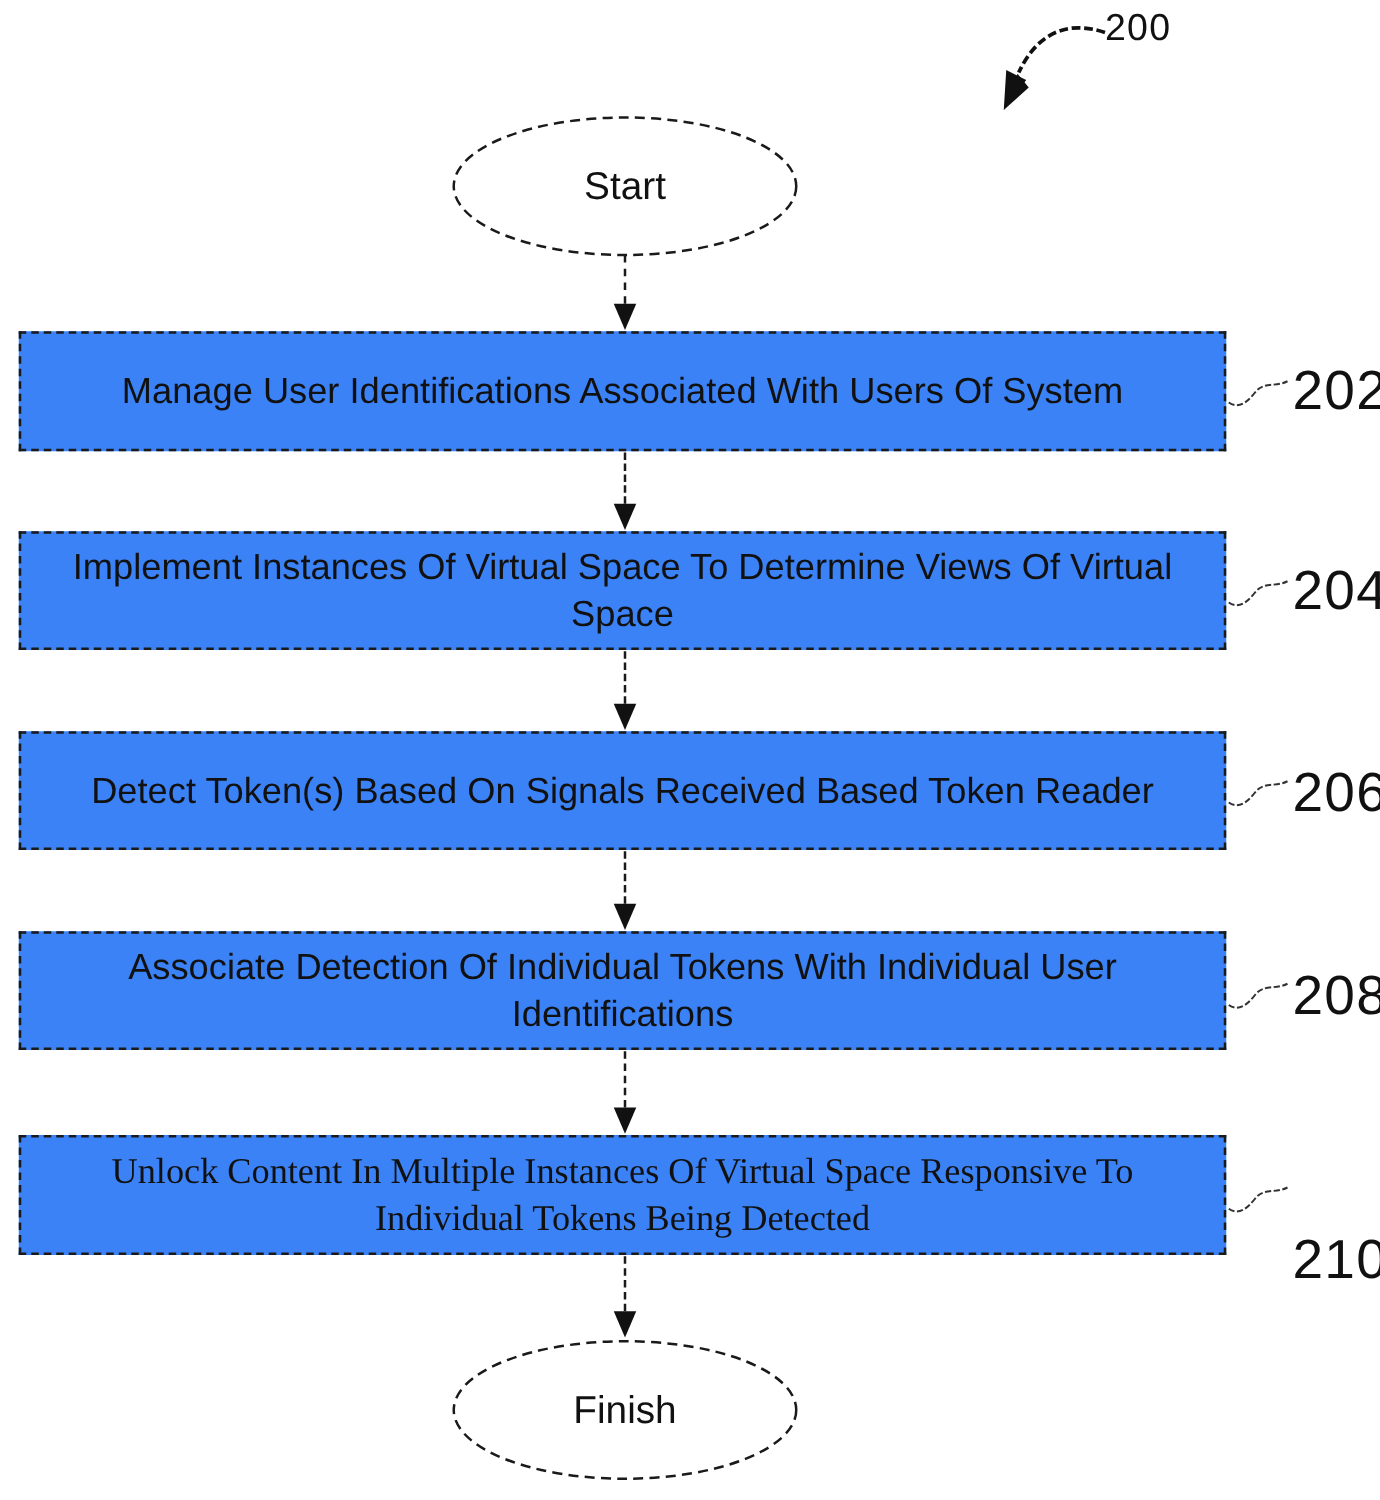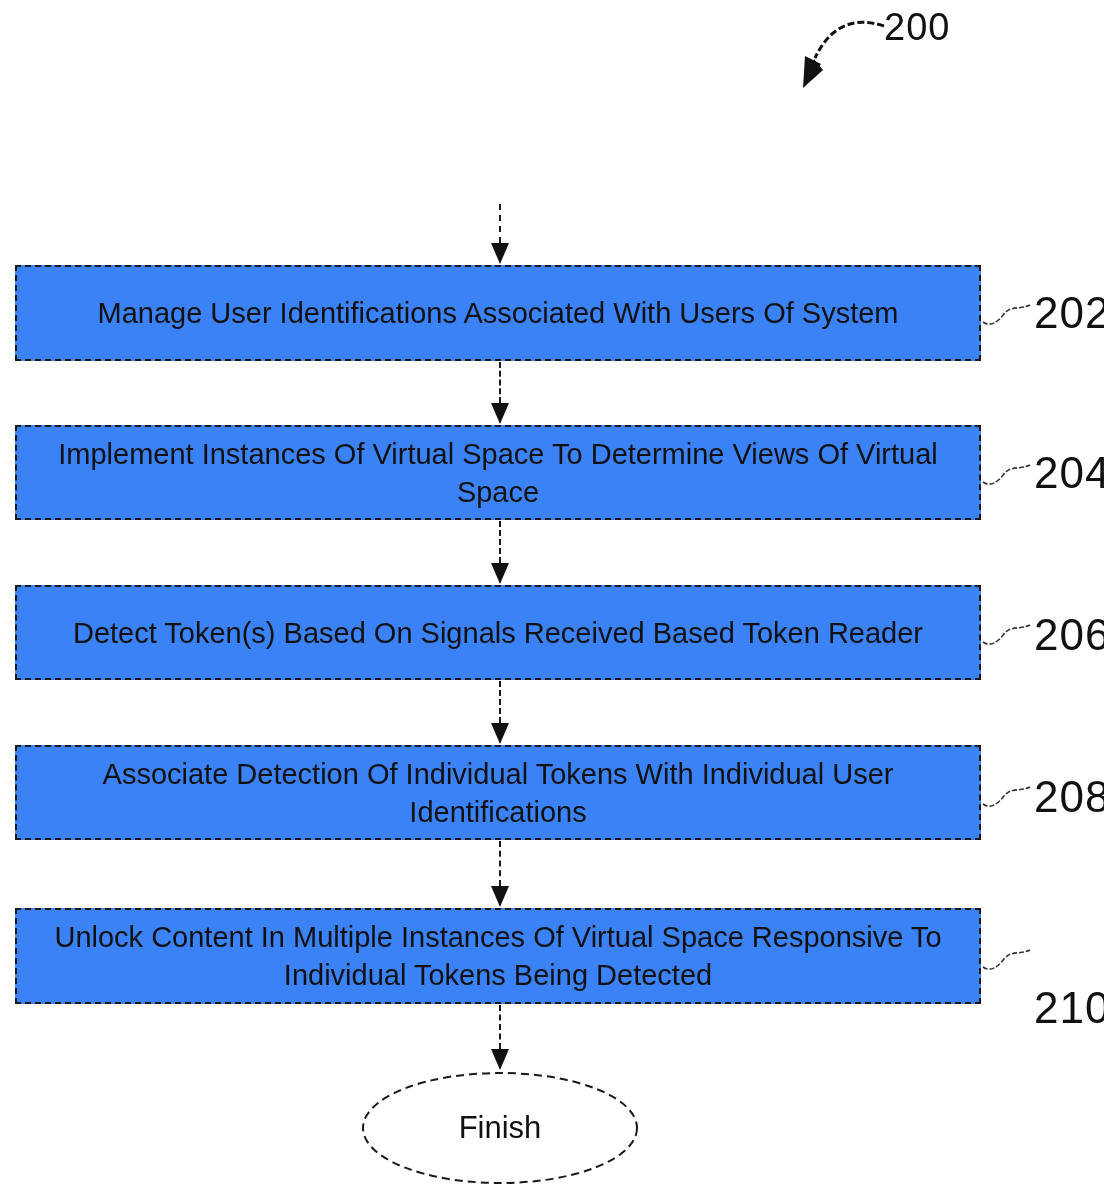--- a/index.html
+++ b/index.html
@@ -14,21 +14,21 @@
     background: #ffffff;
     font-family: "Liberation Sans", "DejaVu Sans", sans-serif;
     color: #111111;
     overflow: hidden;
   }
   
   .fig-ref {
     position: absolute;
     left: 884px;
     top: 6px;
-    font-size: 38px;
+    font-size: 30px;
     font-weight: 400;
     letter-spacing: 1px;
     color: #111111;
   }
   .fig-ref-arrow {
     position: absolute;
     left: 790px;
     top: 14px;
   }
   
@@ -70,21 +70,21 @@
     text-align: center;
     font-size: 29px;
     line-height: 38px;
     padding: 0 12px;
     background: #3b82f6;
   }
   #step-1 { top: 265px; height: 96px; }
   #step-2 { top: 425px; height: 95px; }
   #step-3 { top: 585px; height: 95px; }
   #step-4 { top: 745px; height: 95px; }
-  #step-5 { top: 908px; height: 96px; }
+  #step-5 { top: 908px; height: 96px; font-family: Liberation Serif, serif; }
   
   .step-ref {
     position: absolute;
     left: 1034px;
     font-size: 44px;
     color: #111111;
     letter-spacing: 1px;
   }
   #ref-1 { top: 288px; }
   #ref-2 { top: 448px; }
@@ -136,20 +136,26 @@
 
   <div class="fig-ref">200</div>
   <div class="fig-ref-arrow">
     <svg width="104" height="90" viewBox="0 0 104 90">
       <path d="M94,12 C64,2 40,12 25,44" fill="none" stroke="#111111" stroke-width="3" stroke-dasharray="7,3"></path>
       <polygon points="13,74 31,50 15,42" fill="#111111"></polygon>
       <polygon points="13,74 33,56 24,45" fill="#111111"></polygon>
     </svg>
   </div>
 
+  <div class="terminal" id="start-terminal">
+    <svg width="278" height="114" viewBox="0 0 278 114">
+      <ellipse cx="139" cy="57" rx="137" ry="55" fill="none" stroke="#1a1a1a" stroke-width="2" stroke-dasharray="8,5"></ellipse>
+    </svg>
+    <div class="label">Start</div>
+  </div>
 
   <div class="v-arrow" id="arrow-1">
     <div class="v-arrow-line"></div>
     <div class="v-arrow-head"></div>
   </div>
 
   <div class="step-box" id="step-1">
     <span>Manage User Identifications Associated With Users Of System</span>
   </div>
   <div class="ref-connector" id="conn-1">

